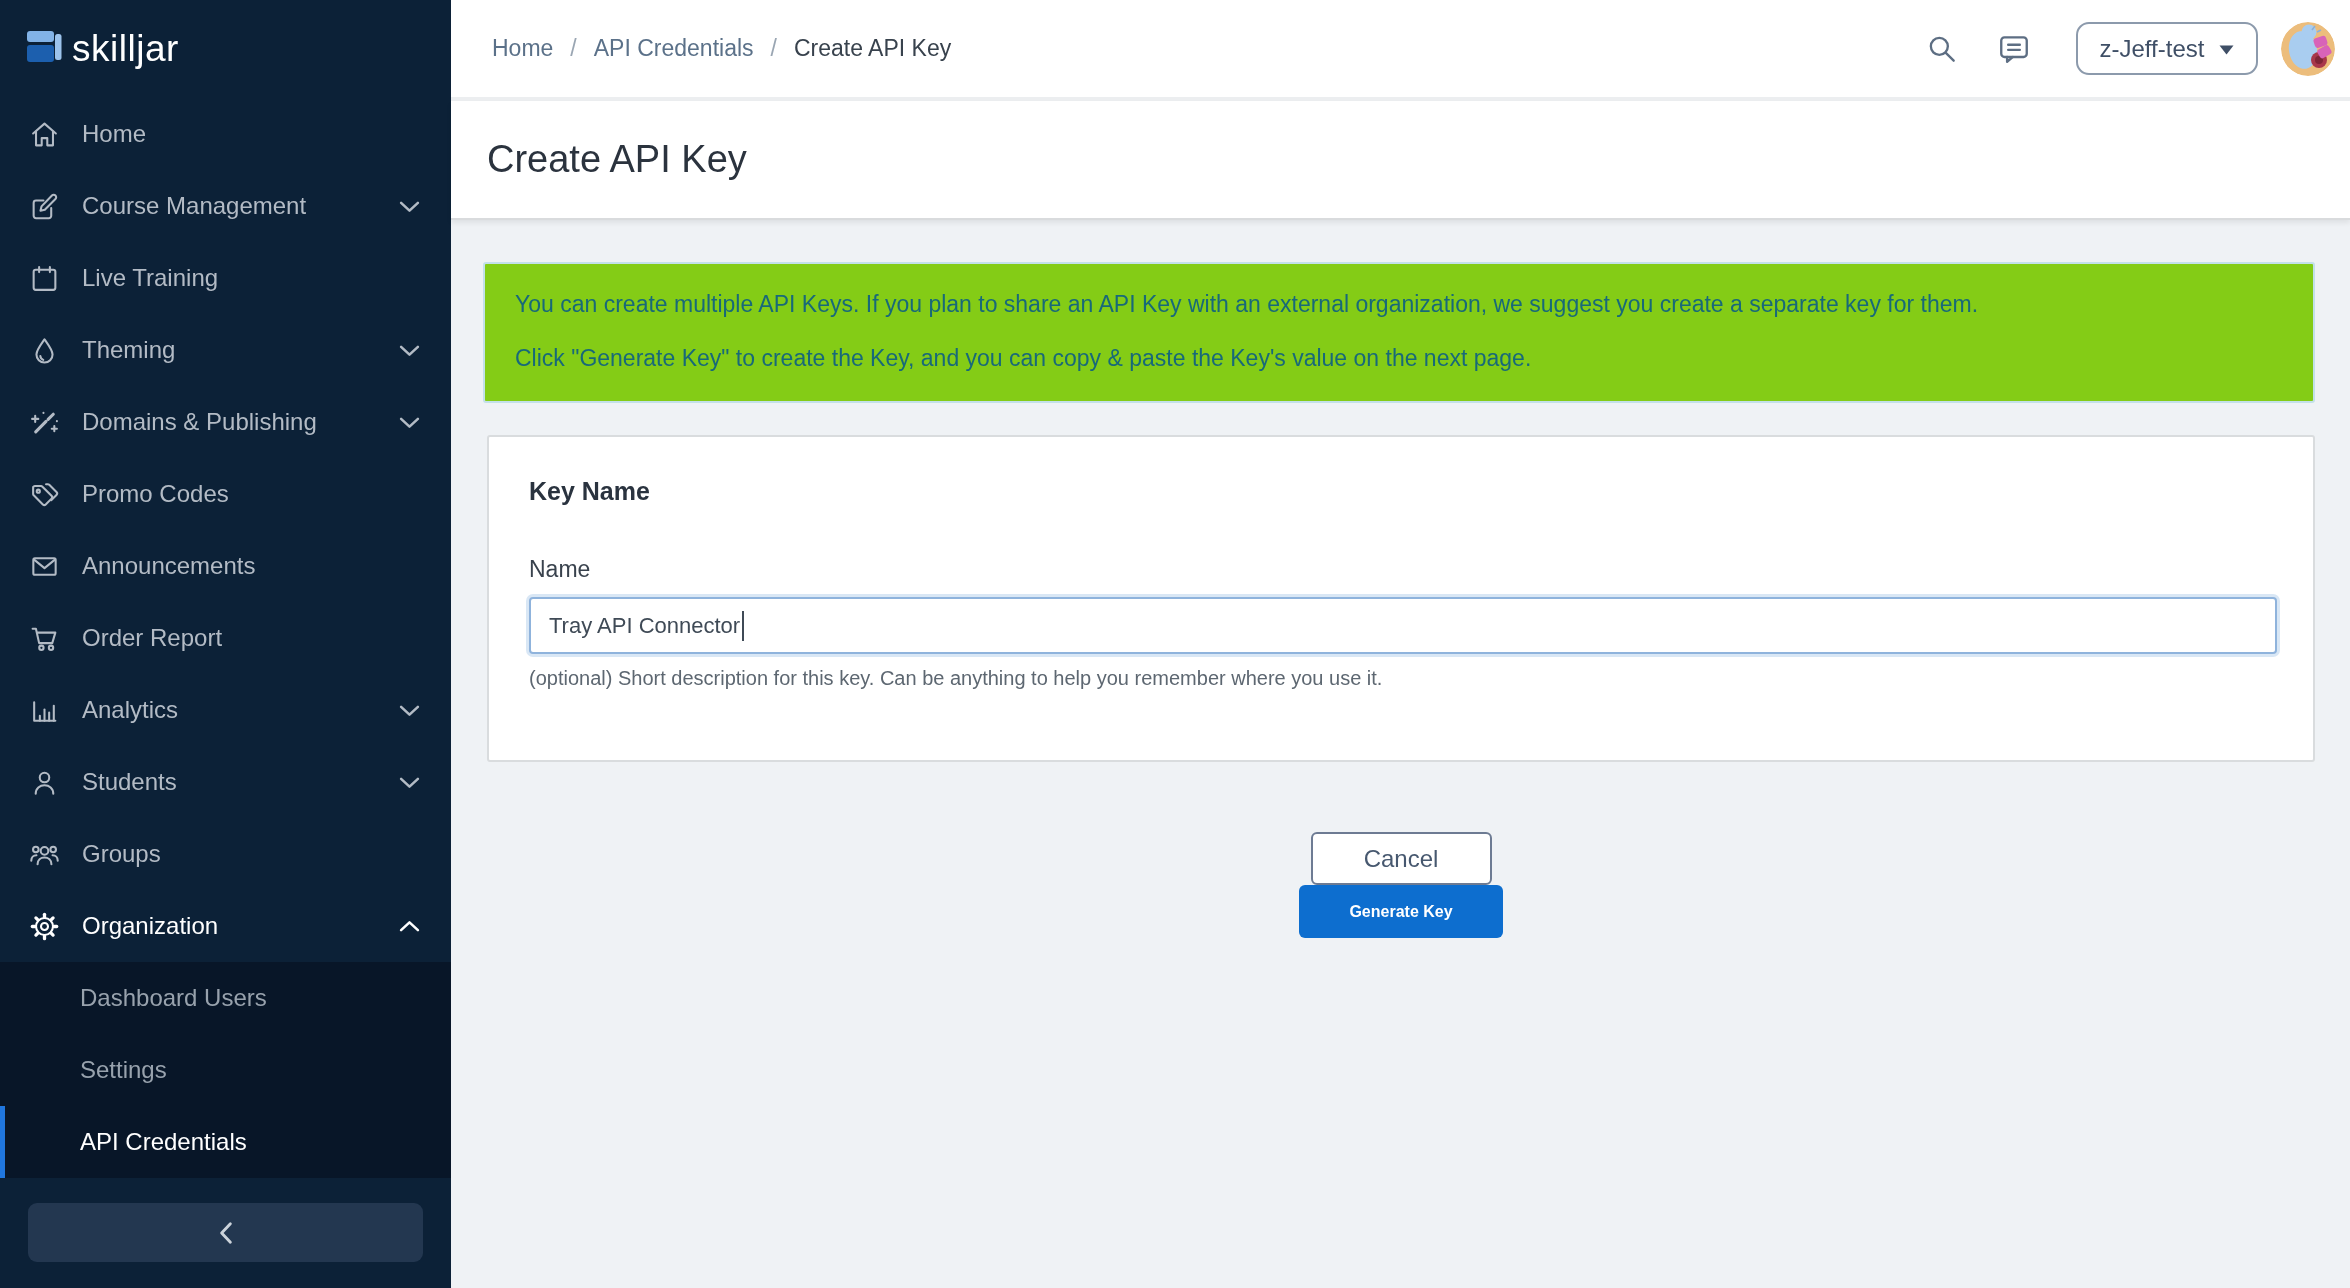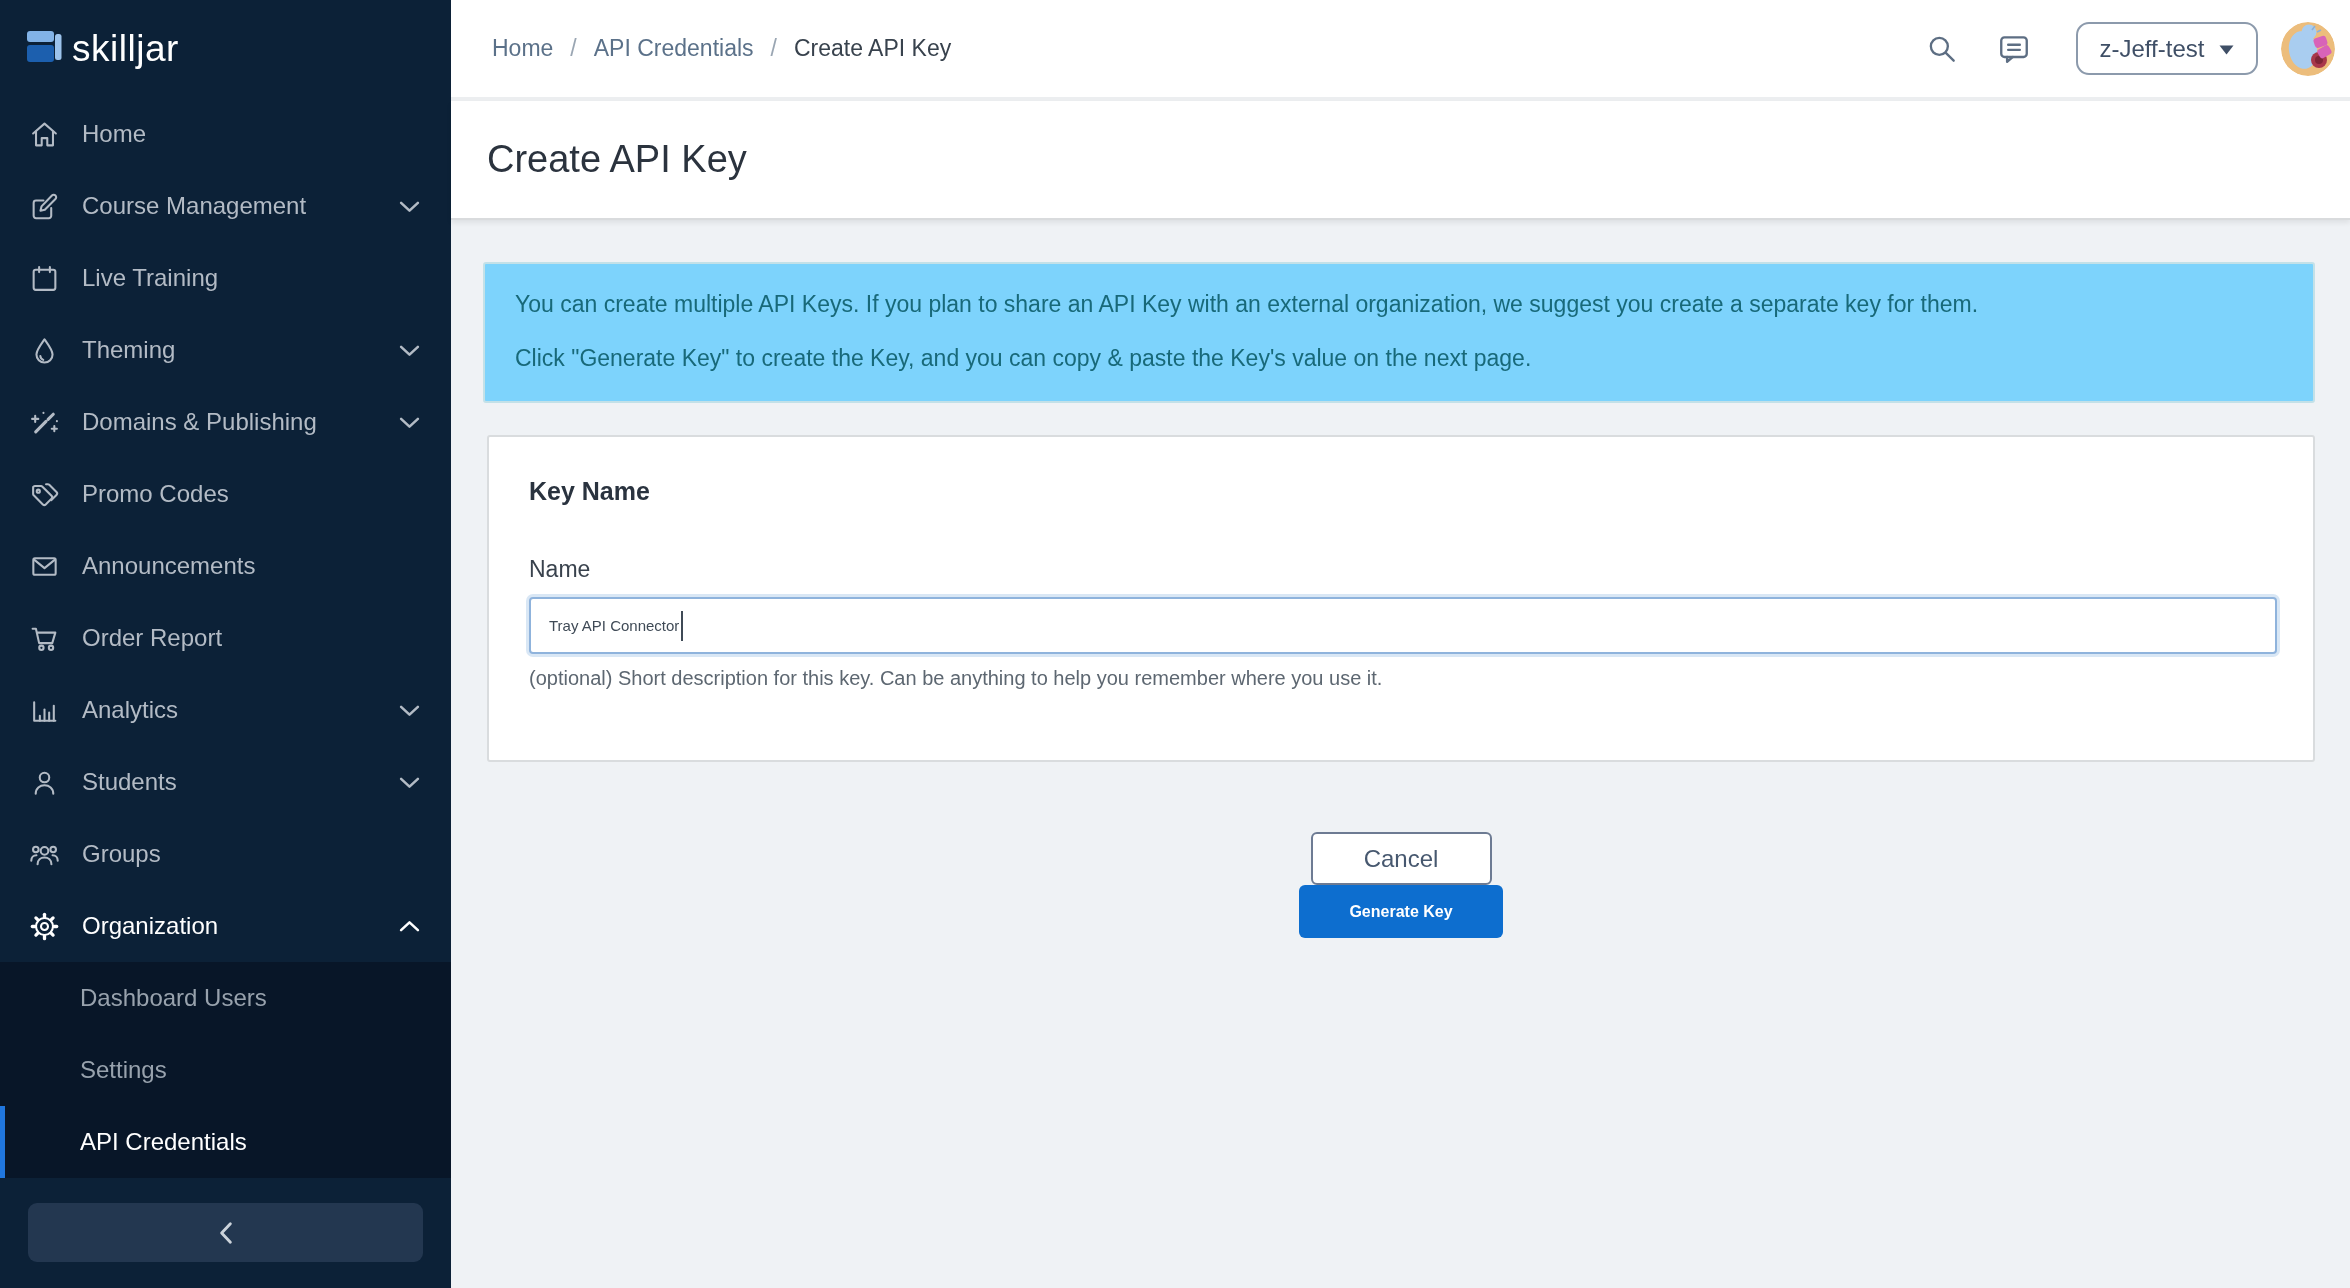--- a/index.html
+++ b/index.html
@@ -33,27 +33,27 @@
   .icon-btn { background:none; border:none; cursor:pointer; color:#5d6e83; display:flex; align-items:center; justify-content:center; width:40px; height:40px; }
   .icon-btn + .icon-btn { margin-left:32px; }
   .user-btn { margin-left:42px; width:182px; height:53px; background:#fff; border:2px solid #8c9aac; border-radius:13px; display:flex; align-items:center; justify-content:center; gap:15px; font-size:24px; color:#3f4f66; cursor:pointer; font-family:inherit; }
   .user-caret { display:flex; margin-top:3px; }
   .avatar { margin-left:23px; width:54px; height:54px; border-radius:50%; overflow:hidden; cursor:pointer; flex:0 0 54px; }
 
   .title-row { background:#fff; height:119px; display:flex; align-items:center; padding-left:36px; border-bottom:2px solid #d9dbdd; box-shadow:0 3px 5px rgba(0,0,0,0.07); position:relative; z-index:1; flex:0 0 auto; }
   .page-title { font-size:38px; font-weight:400; color:#2b333e; }
 
   .content { flex:1; background:#eff2f5; padding:42px 35px 0 32px; }
-  .info-box { background:#7dd3fc; border:2px solid #c3e1e8; border-radius:3px; padding:27px 30px 29px 30px; color:#186979; font-size:23px; }
+  .info-box { background:#84cc16; border:2px solid #c3e1e8; border-radius:3px; padding:27px 30px 29px 30px; color:#186979; font-size:23px; }
   .info-box p + p { margin-top:27px; }
 
   .card { margin-top:32px; margin-left:4px; background:#fff; border:2px solid #d9dcde; border-radius:3px; padding:40px 36px 70px 40px; }
   .card-heading { font-size:25px; font-weight:700; color:#2a333f; }
   .field-label { display:block; margin-top:50px; font-size:23px; color:#39424d; }
-  .fake-input { margin-top:14px; width:100%; height:57px; background:#fff; border:2px solid #8fb3dc; box-shadow:0 0 0 3px #d9e7f5; border-radius:4px; display:flex; align-items:center; padding:0 18px; font-size:15px; color:#3f4a56; cursor:text; }
+  .fake-input { margin-top:14px; width:100%; height:57px; background:#fff; border:2px solid #8fb3dc; box-shadow:0 0 0 3px #d9e7f5; border-radius:4px; display:flex; align-items:center; padding:0 18px; font-size:22px; color:#3f4a56; cursor:text; }
   .caret { width:2px; height:30px; background:#3f4a56; margin-left:2px; }
   .helper-text { margin-top:13px; font-size:20px; color:#5d6771; }
 
   .actions { margin-top:70px; margin-left:4px; display:flex; align-items:center; justify-content:space-between;flex-direction:column; }
   .btn-cancel { width:181px; height:53px; background:#fff; border:2px solid #6d7b93; border-radius:6px; color:#47586f; font-size:24px; cursor:pointer; font-family:inherit; }
   .btn-generate { width:204px; height:53px; background:#0d6ecf; border:none; border-radius:6px; color:#fff; font-size:16px; font-weight:600; cursor:pointer; font-family:inherit; }
 
   svg { display:block; }
   .stroke-ico { fill:none; stroke:currentColor; stroke-width:2; stroke-linecap:round; stroke-linejoin:round; }
 </style>

